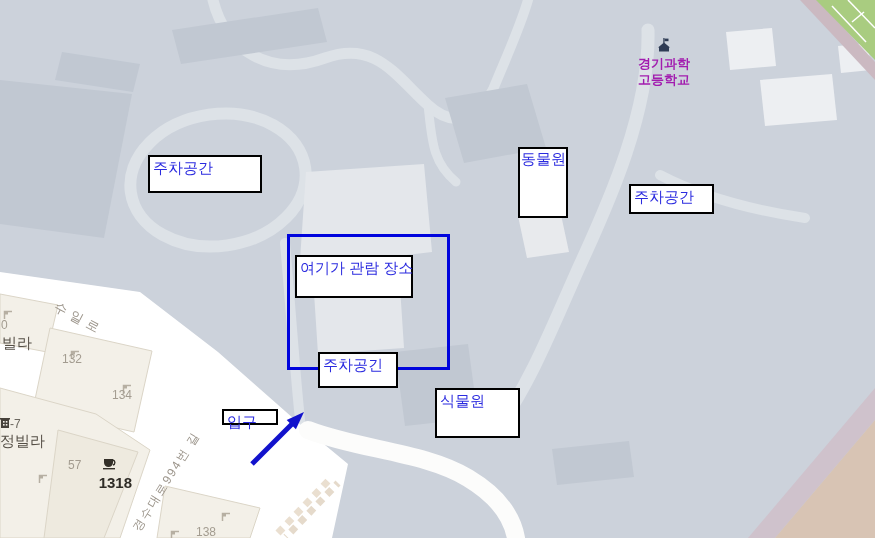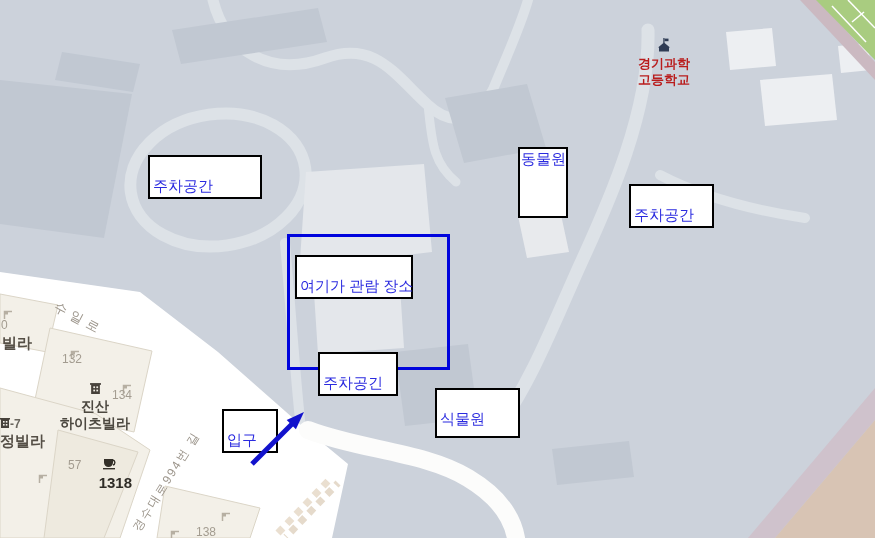--- a/index.html
+++ b/index.html
@@ -4,35 +4,35 @@
 <style>
   html,body{margin:0;padding:0;background:#fff;}
   body{font-family:"Liberation Sans",sans-serif;}
   .viewport{position:relative;width:875px;height:538px;overflow:hidden;background:#fff;}
   .viewport svg.base{position:absolute;left:0;top:0;z-index:0;}
   .abs{position:absolute;}
   
   .label-box{
     position:absolute;z-index:11;background:#fff;border:2px solid #000;
     box-sizing:border-box;color:#2b2bdf;font-size:15px;line-height:17px;
-    padding:20px 3px;white-space:nowrap;overflow:visible;
+    padding:2px 3px;white-space:nowrap;overflow:visible;
   }
   .blue-rect{
     position:absolute;z-index:10;border:3px solid #0004dd;box-sizing:border-box;
     background:transparent;
   }
   .arrow-svg{position:absolute;z-index:12;}
   
   .map-text{position:absolute;z-index:5;white-space:nowrap;}
   .num{color:#a39c90;font-size:12px;}
   .road-name{color:#9b948a;font-size:13px;letter-spacing:5px;}
   .road-name-2{color:#9b948a;font-size:12px;letter-spacing:2px;}
   .poi-dark{color:#4c4840;font-weight:600;font-size:14px;line-height:17px;text-align:center;}
-  .villa{color:#554f46;font-weight:700;font-size:15px;}
-  .school{color:#b91c1c;font-weight:600;font-size:13px;line-height:16px;text-align:center;}
+  .villa{color:#554f46;font-weight:400;font-size:15px;}
+  .school{color:#a21caf;font-weight:600;font-size:13px;line-height:16px;text-align:center;}
   .bignum{color:#2f2c26;font-weight:700;font-size:15px;text-align:right;}
   .marker{position:absolute;z-index:4;}
 </style>
 </head>
 <body>
 
 <div class="viewport">
 
   <svg class="base" width="875" height="538" viewBox="0 0 875 538" aria-hidden="true">
 
@@ -124,32 +124,20 @@
       <rect x="1" y="2" width="8" height="9" fill="#46413A"></rect>
       <rect x="0" y="1" width="10" height="1.6" fill="#46413A"></rect>
       <rect x="3" y="4" width="1.6" height="1.6" fill="#F3F0E8"></rect>
       <rect x="5.8" y="4" width="1.6" height="1.6" fill="#F3F0E8"></rect>
       <rect x="3" y="7" width="1.6" height="1.6" fill="#F3F0E8"></rect>
       <rect x="5.8" y="7" width="1.6" height="1.6" fill="#F3F0E8"></rect>
     </svg><span class="villa" style="font-size:12px;color:#6b675f;">-7</span>
   </div>
   <div class="map-text villa" style="left:0px;top:432px;text-align:right;">정빌라</div>
 
-  <div class="abs" style="left:45px;top:380px;width:100px;text-align:center;z-index:5;">
-    <svg width="11" height="12" viewBox="0 0 10 11">
-      <rect x="1" y="2" width="8" height="9" fill="#46413A"></rect>
-      <rect x="0" y="1" width="10" height="1.6" fill="#46413A"></rect>
-      <rect x="3" y="4" width="1.6" height="1.6" fill="#F3F0E8"></rect>
-      <rect x="5.8" y="4" width="1.6" height="1.6" fill="#F3F0E8"></rect>
-      <rect x="3" y="7" width="1.6" height="1.6" fill="#F3F0E8"></rect>
-      <rect x="5.8" y="7" width="1.6" height="1.6" fill="#F3F0E8"></rect>
-    </svg>
-    <div class="poi-dark">진산</div>
-    <div class="poi-dark">하이츠빌라</div>
-  </div>
 
   <div class="abs" style="left:88px;top:456px;width:44px;text-align:center;z-index:5;">
     <svg width="16" height="13" viewBox="0 0 16 13">
       <path d="M2,2 h9 v3.5 a4.5 4.5 0 0 1 -9 0 Z" fill="#332F28"></path>
       <path d="M11,3 a2.6 2.6 0 0 1 0 5" fill="none" stroke="#332F28" stroke-width="1.4"></path>
       <rect x="1" y="11" width="12" height="1.4" fill="#332F28"></rect>
     </svg>
     <div class="bignum">1318</div>
   </div>
 

